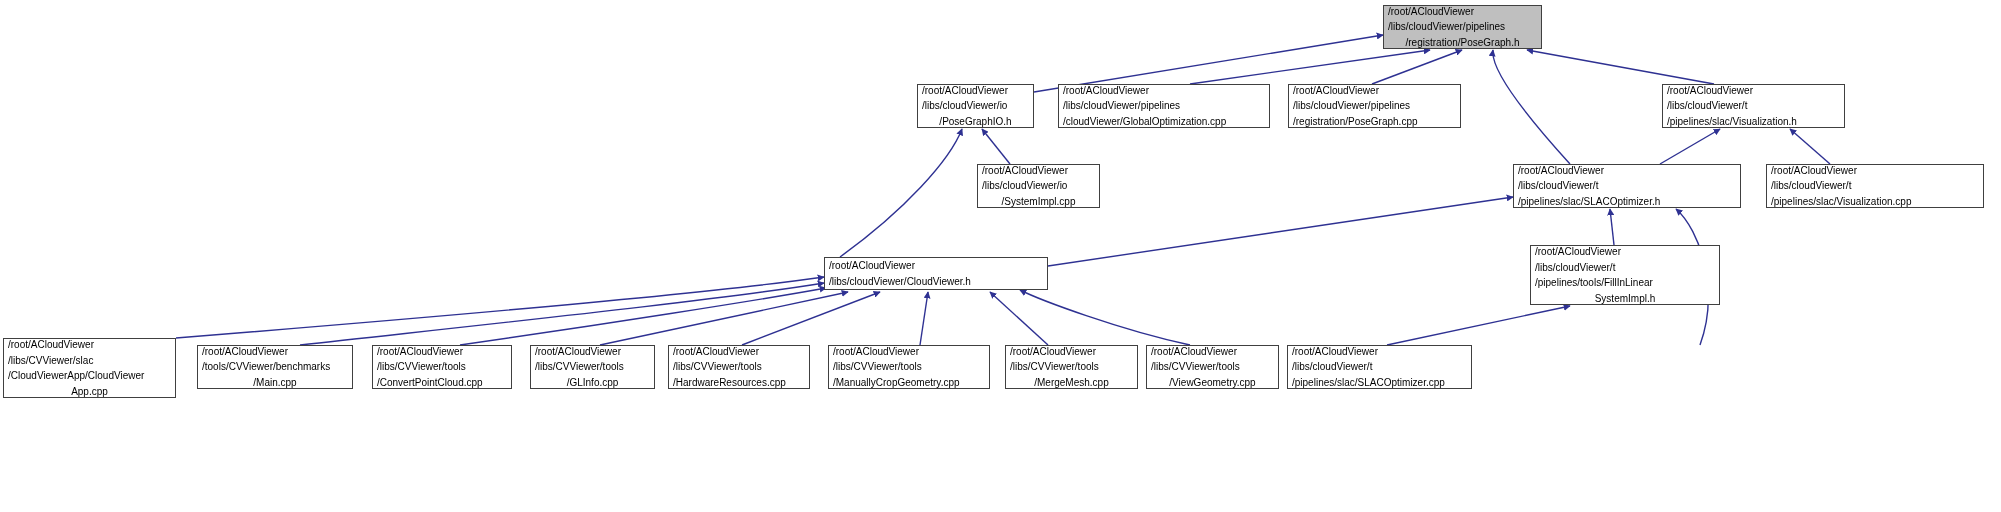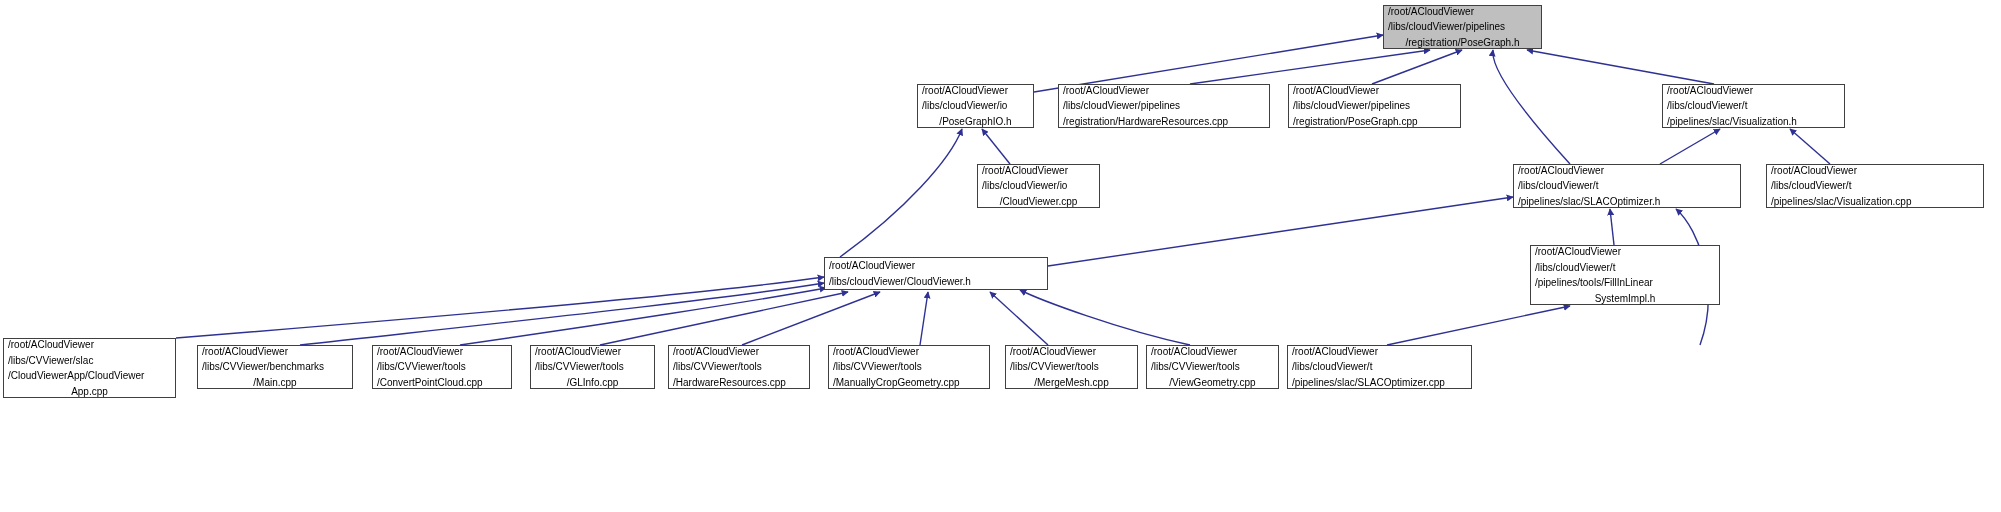--- a/index.html
+++ b/index.html
@@ -97,36 +97,36 @@
         <span class="ln c">/registration/PoseGraph.h</span>
       </div>
       <div class="node" style="left: 917px; top: 84px; width: 117px; height: 44px; background: rgb(255, 255, 255); border-color: rgb(64, 64, 64);">
         <span class="ln l">/root/ACloudViewer</span>
         <span class="ln l">/libs/cloudViewer/io</span>
         <span class="ln c">/PoseGraphIO.h</span>
       </div>
       <div class="node" style="left: 1058px; top: 84px; width: 212px; height: 44px; background: rgb(255, 255, 255); border-color: rgb(64, 64, 64);">
         <span class="ln l">/root/ACloudViewer</span>
         <span class="ln l">/libs/cloudViewer/pipelines</span>
-        <span class="ln l">/registration/HardwareResources.cpp</span>
+        <span class="ln l">/cloudViewer/GlobalOptimization.cpp</span>
       </div>
       <div class="node" style="left: 1288px; top: 84px; width: 173px; height: 44px; background: rgb(255, 255, 255); border-color: rgb(64, 64, 64);">
         <span class="ln l">/root/ACloudViewer</span>
         <span class="ln l">/libs/cloudViewer/pipelines</span>
         <span class="ln l">/registration/PoseGraph.cpp</span>
       </div>
       <div class="node" style="left: 1662px; top: 84px; width: 183px; height: 44px; background: rgb(255, 255, 255); border-color: rgb(64, 64, 64);">
         <span class="ln l">/root/ACloudViewer</span>
         <span class="ln l">/libs/cloudViewer/t</span>
         <span class="ln l">/pipelines/slac/Visualization.h</span>
       </div>
       <div class="node" style="left: 977px; top: 164px; width: 123px; height: 44px; background: rgb(255, 255, 255); border-color: rgb(64, 64, 64);">
         <span class="ln l">/root/ACloudViewer</span>
         <span class="ln l">/libs/cloudViewer/io</span>
-        <span class="ln c">/CloudViewer.cpp</span>
+        <span class="ln c">/SystemImpl.cpp</span>
       </div>
       <div class="node" style="left: 1513px; top: 164px; width: 228px; height: 44px; background: rgb(255, 255, 255); border-color: rgb(64, 64, 64);">
         <span class="ln l">/root/ACloudViewer</span>
         <span class="ln l">/libs/cloudViewer/t</span>
         <span class="ln l">/pipelines/slac/SLACOptimizer.h</span>
       </div>
       <div class="node" style="left: 1766px; top: 164px; width: 218px; height: 44px; background: rgb(255, 255, 255); border-color: rgb(64, 64, 64);">
         <span class="ln l">/root/ACloudViewer</span>
         <span class="ln l">/libs/cloudViewer/t</span>
         <span class="ln l">/pipelines/slac/Visualization.cpp</span>
@@ -142,21 +142,21 @@
         <span class="ln l">/libs/cloudViewer/CloudViewer.h</span>
       </div>
       <div class="node" style="left: 3px; top: 338px; width: 173px; height: 60px; background: rgb(255, 255, 255); border-color: rgb(64, 64, 64);">
         <span class="ln l">/root/ACloudViewer</span>
         <span class="ln l">/libs/CVViewer/slac</span>
         <span class="ln l">/CloudViewerApp/CloudViewer</span>
         <span class="ln c">App.cpp</span>
       </div>
       <div class="node" style="left: 197px; top: 345px; width: 156px; height: 44px; background: rgb(255, 255, 255); border-color: rgb(64, 64, 64);">
         <span class="ln l">/root/ACloudViewer</span>
-        <span class="ln l">/libs/CVViewer/benchmarks</span>
+        <span class="ln l">/tools/CVViewer/benchmarks</span>
         <span class="ln c">/Main.cpp</span>
       </div>
       <div class="node" style="left: 372px; top: 345px; width: 140px; height: 44px; background: rgb(255, 255, 255); border-color: rgb(64, 64, 64);">
         <span class="ln l">/root/ACloudViewer</span>
         <span class="ln l">/libs/CVViewer/tools</span>
         <span class="ln l">/ConvertPointCloud.cpp</span>
       </div>
       <div class="node" style="left: 530px; top: 345px; width: 125px; height: 44px; background: rgb(255, 255, 255); border-color: rgb(64, 64, 64);">
         <span class="ln l">/root/ACloudViewer</span>
         <span class="ln l">/libs/CVViewer/tools</span>

